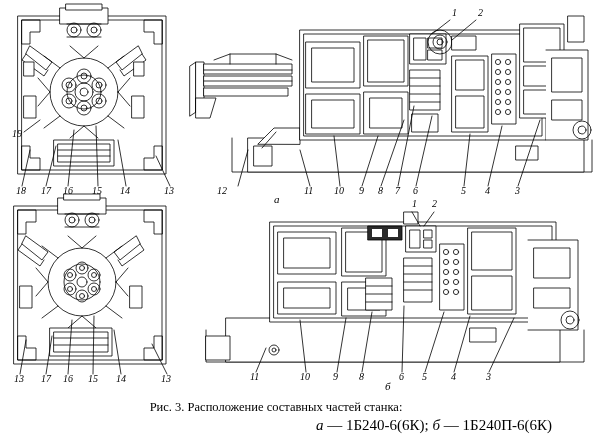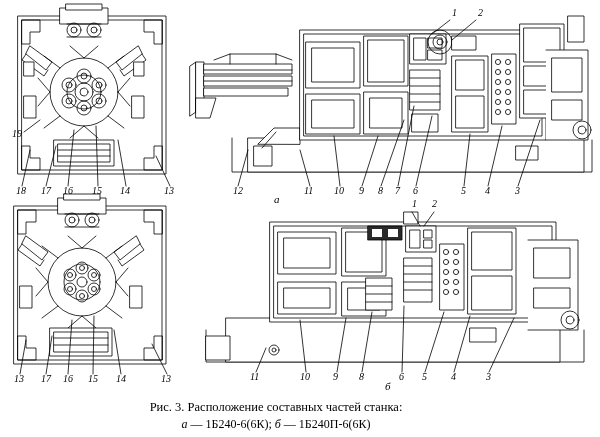--- a/index.html
+++ b/index.html
@@ -3,21 +3,21 @@
 <meta charset="utf-8">
 <style>
   html,body{margin:0;padding:0;background:#ffffff;}
   body{width:600px;height:437px;font-family:"Liberation Serif",serif;color:#000;}
   #root{position:relative;width:600px;height:437px;overflow:hidden;}
   .svgwrap{position:absolute;left:0;top:0;width:600px;height:437px;}
   .lbl{position:absolute;font-family:"Liberation Serif",serif;font-size:10px;line-height:10px;color:#000;white-space:nowrap;}
   .lbl.i{font-style:italic;}
   .cap{position:absolute;left:0;width:552px;text-align:center;font-family:"Liberation Serif",serif;color:#000;}
   .cap1{top:400px;font-size:12.5px;}
-  .cap2{top:417px;font-size:12px;}
+  .cap2{top:417px;font-size:15px;text-align:right;}
   .cap2 .it{font-style:italic;}
 </style>
 </head>
 <body>
 
 <div id="root">
 
   <svg class="svgwrap" viewBox="0 0 600 437">
     <g fill="none" stroke="#000" stroke-width="0.8" stroke-linejoin="round" stroke-linecap="round">
 
@@ -324,21 +324,21 @@
 
   <div class="lbl i" style="left:14px;top:374px;">13</div>
   <div class="lbl i" style="left:41px;top:374px;">17</div>
   <div class="lbl i" style="left:63px;top:374px;">16</div>
   <div class="lbl i" style="left:88px;top:374px;">15</div>
   <div class="lbl i" style="left:116px;top:374px;">14</div>
   <div class="lbl i" style="left:161px;top:374px;">13</div>
 
   <div class="lbl i" style="left:452px;top:8px;">1</div>
   <div class="lbl i" style="left:478px;top:8px;">2</div>
-  <div class="lbl i" style="left:233px;top:186px;">12</div>
+  <div class="lbl i" style="left:217px;top:186px;">12</div>
   <div class="lbl i" style="left:304px;top:186px;">11</div>
   <div class="lbl i" style="left:334px;top:186px;">10</div>
   <div class="lbl i" style="left:359px;top:186px;">9</div>
   <div class="lbl i" style="left:378px;top:186px;">8</div>
   <div class="lbl i" style="left:395px;top:186px;">7</div>
   <div class="lbl i" style="left:413px;top:186px;">6</div>
   <div class="lbl i" style="left:461px;top:186px;">5</div>
   <div class="lbl i" style="left:485px;top:186px;">4</div>
   <div class="lbl i" style="left:515px;top:186px;">3</div>
 

